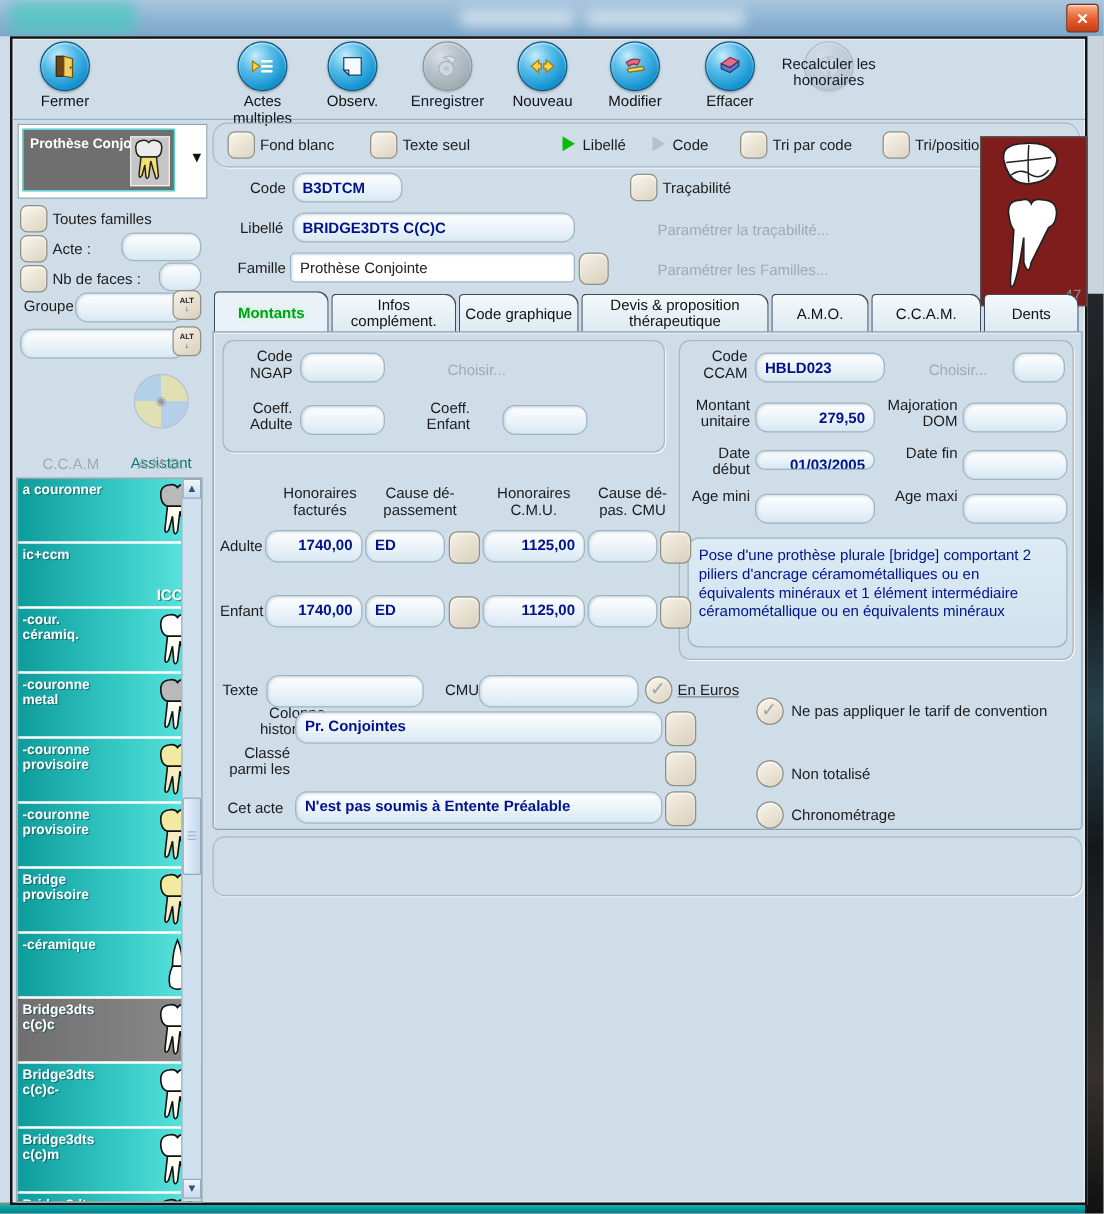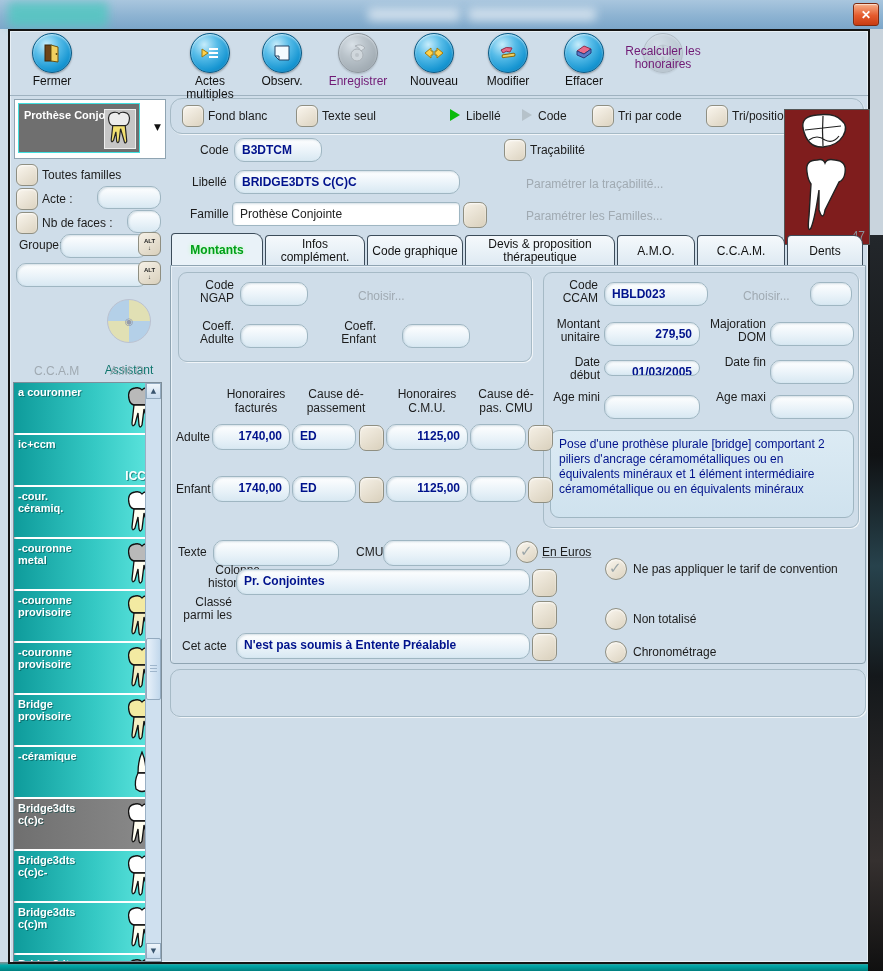--- a/index.html
+++ b/index.html
@@ -23,21 +23,21 @@
   
   .toolbar{position:absolute;left:0;top:0;width:100%;height:64px;border-bottom:1px solid #9fb2c0;}
   .tbtn{position:absolute;top:2px;width:80px;text-align:center;cursor:pointer;}
   .tbtn .circle{width:38px;height:38px;margin:0 auto;border-radius:50%;
     background:radial-gradient(circle at 35% 28%,#c6ecfb 0%,#57bce8 35%,#1796d2 70%,#0d6ea5 100%);
     border:1px solid #0a5a85;box-shadow:0 1px 2px rgba(0,0,0,.35), inset 0 1px 2px rgba(255,255,255,.7);
     display:flex;align-items:center;justify-content:center;}
   .tbtn .tlabel{font:12px "Liberation Sans",sans-serif;color:#111;margin-top:2px;line-height:13px;}
   .tbtn.disabled{cursor:default;}
   .tbtn.disabled .circle{filter:grayscale(95%) opacity(.5);}
-  .tbtn.disabled .tlabel{color:#701a75;}
+  .tbtn.disabled .tlabel{color:#0f172a;}
   
   .lbl{position:absolute;font:12px "Liberation Sans",sans-serif;color:#1c1c1c;white-space:nowrap;}
   .lbl2{white-space:normal;text-align:right;line-height:13px;}
   .graylink{position:absolute;font:12px "Liberation Sans",sans-serif;color:#a0aab2;white-space:nowrap;}
   .field{position:absolute;border:1px solid #9fb6c2;border-radius:10px;
     background:linear-gradient(180deg,#ffffff,#eaf3f9 55%,#d8e8f2);
     box-shadow:inset 1px 1px 2px rgba(110,145,170,.3);
     font:bold 12px "Liberation Sans",sans-serif;color:#00128c;
     padding:4px 7px 0 7px;box-sizing:border-box;overflow:hidden;white-space:nowrap;}
   .field.ra{text-align:right;}

